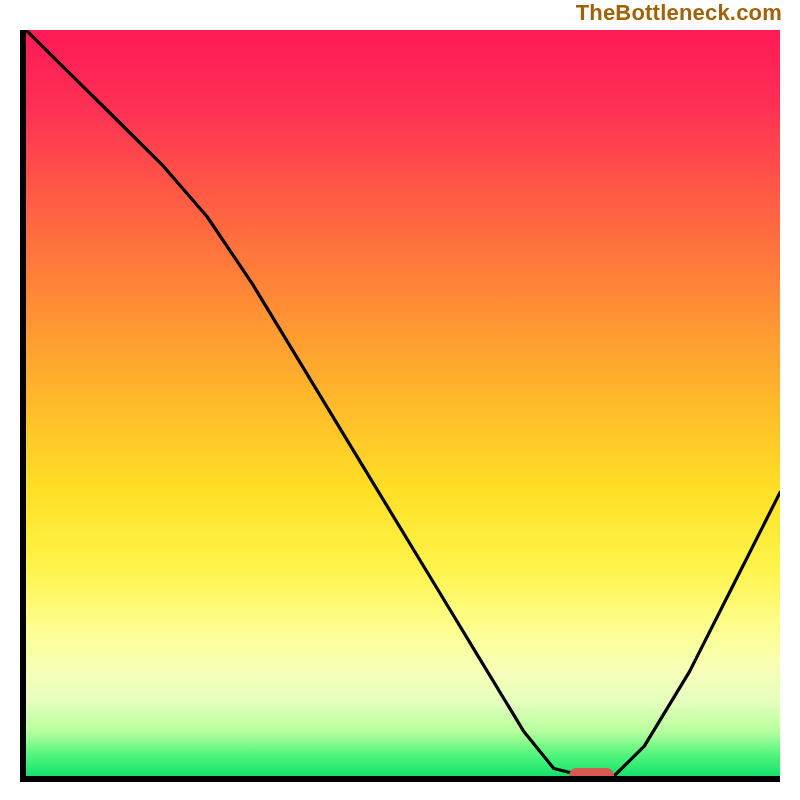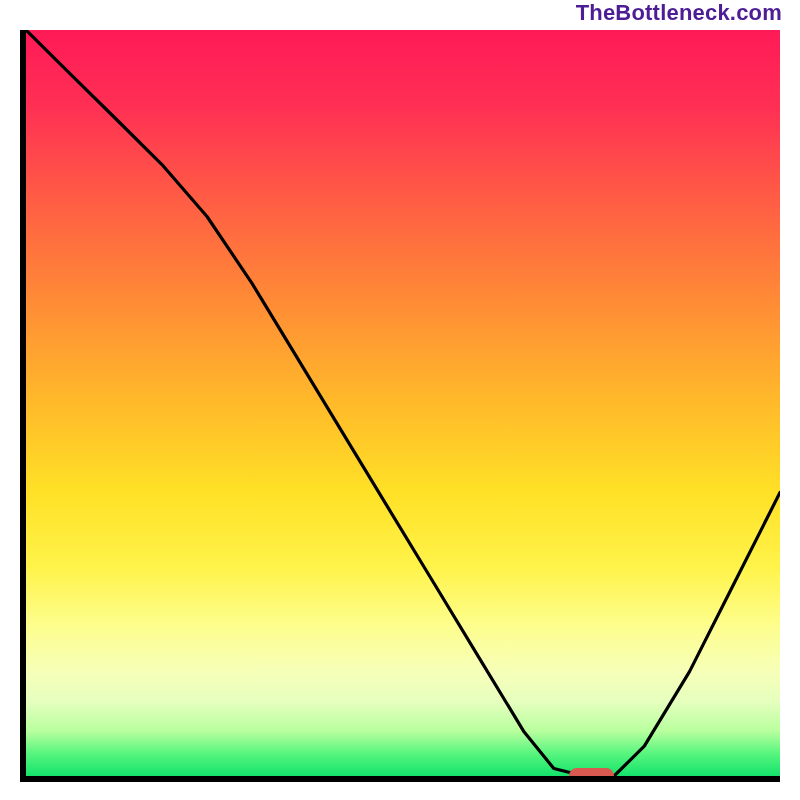--- a/index.html
+++ b/index.html
@@ -1,17 +1,17 @@
 <!DOCTYPE html>
 <html><head>
 <meta charset="utf-8">
 <style>
   html,body{margin:0;padding:0;width:800px;height:800px;background:#fff;font-family:Arial,Helvetica,sans-serif}
   .frame{position:absolute;inset:0}
-  .watermark{position:absolute;top:0;right:18px;font-size:22px;font-weight:600;color:#4c1d95;letter-spacing:.2px}
+  .watermark{position:absolute;top:0;right:18px;font-size:22px;font-weight:600;color:#a16207;letter-spacing:.2px}
   
   .axis-left{position:absolute;left:20px;top:30px;width:6px;height:750px;background:#000}
   .axis-bottom{position:absolute;left:20px;top:776px;width:760px;height:6px;background:#000}
   
   .plot{position:absolute;left:26px;top:30px;width:754px;height:746px;overflow:hidden}
   .grad{position:absolute;inset:0}
   .grad .main{
     position:absolute;inset:0;
     background:linear-gradient(to bottom,
       #ff1a57 0%,

